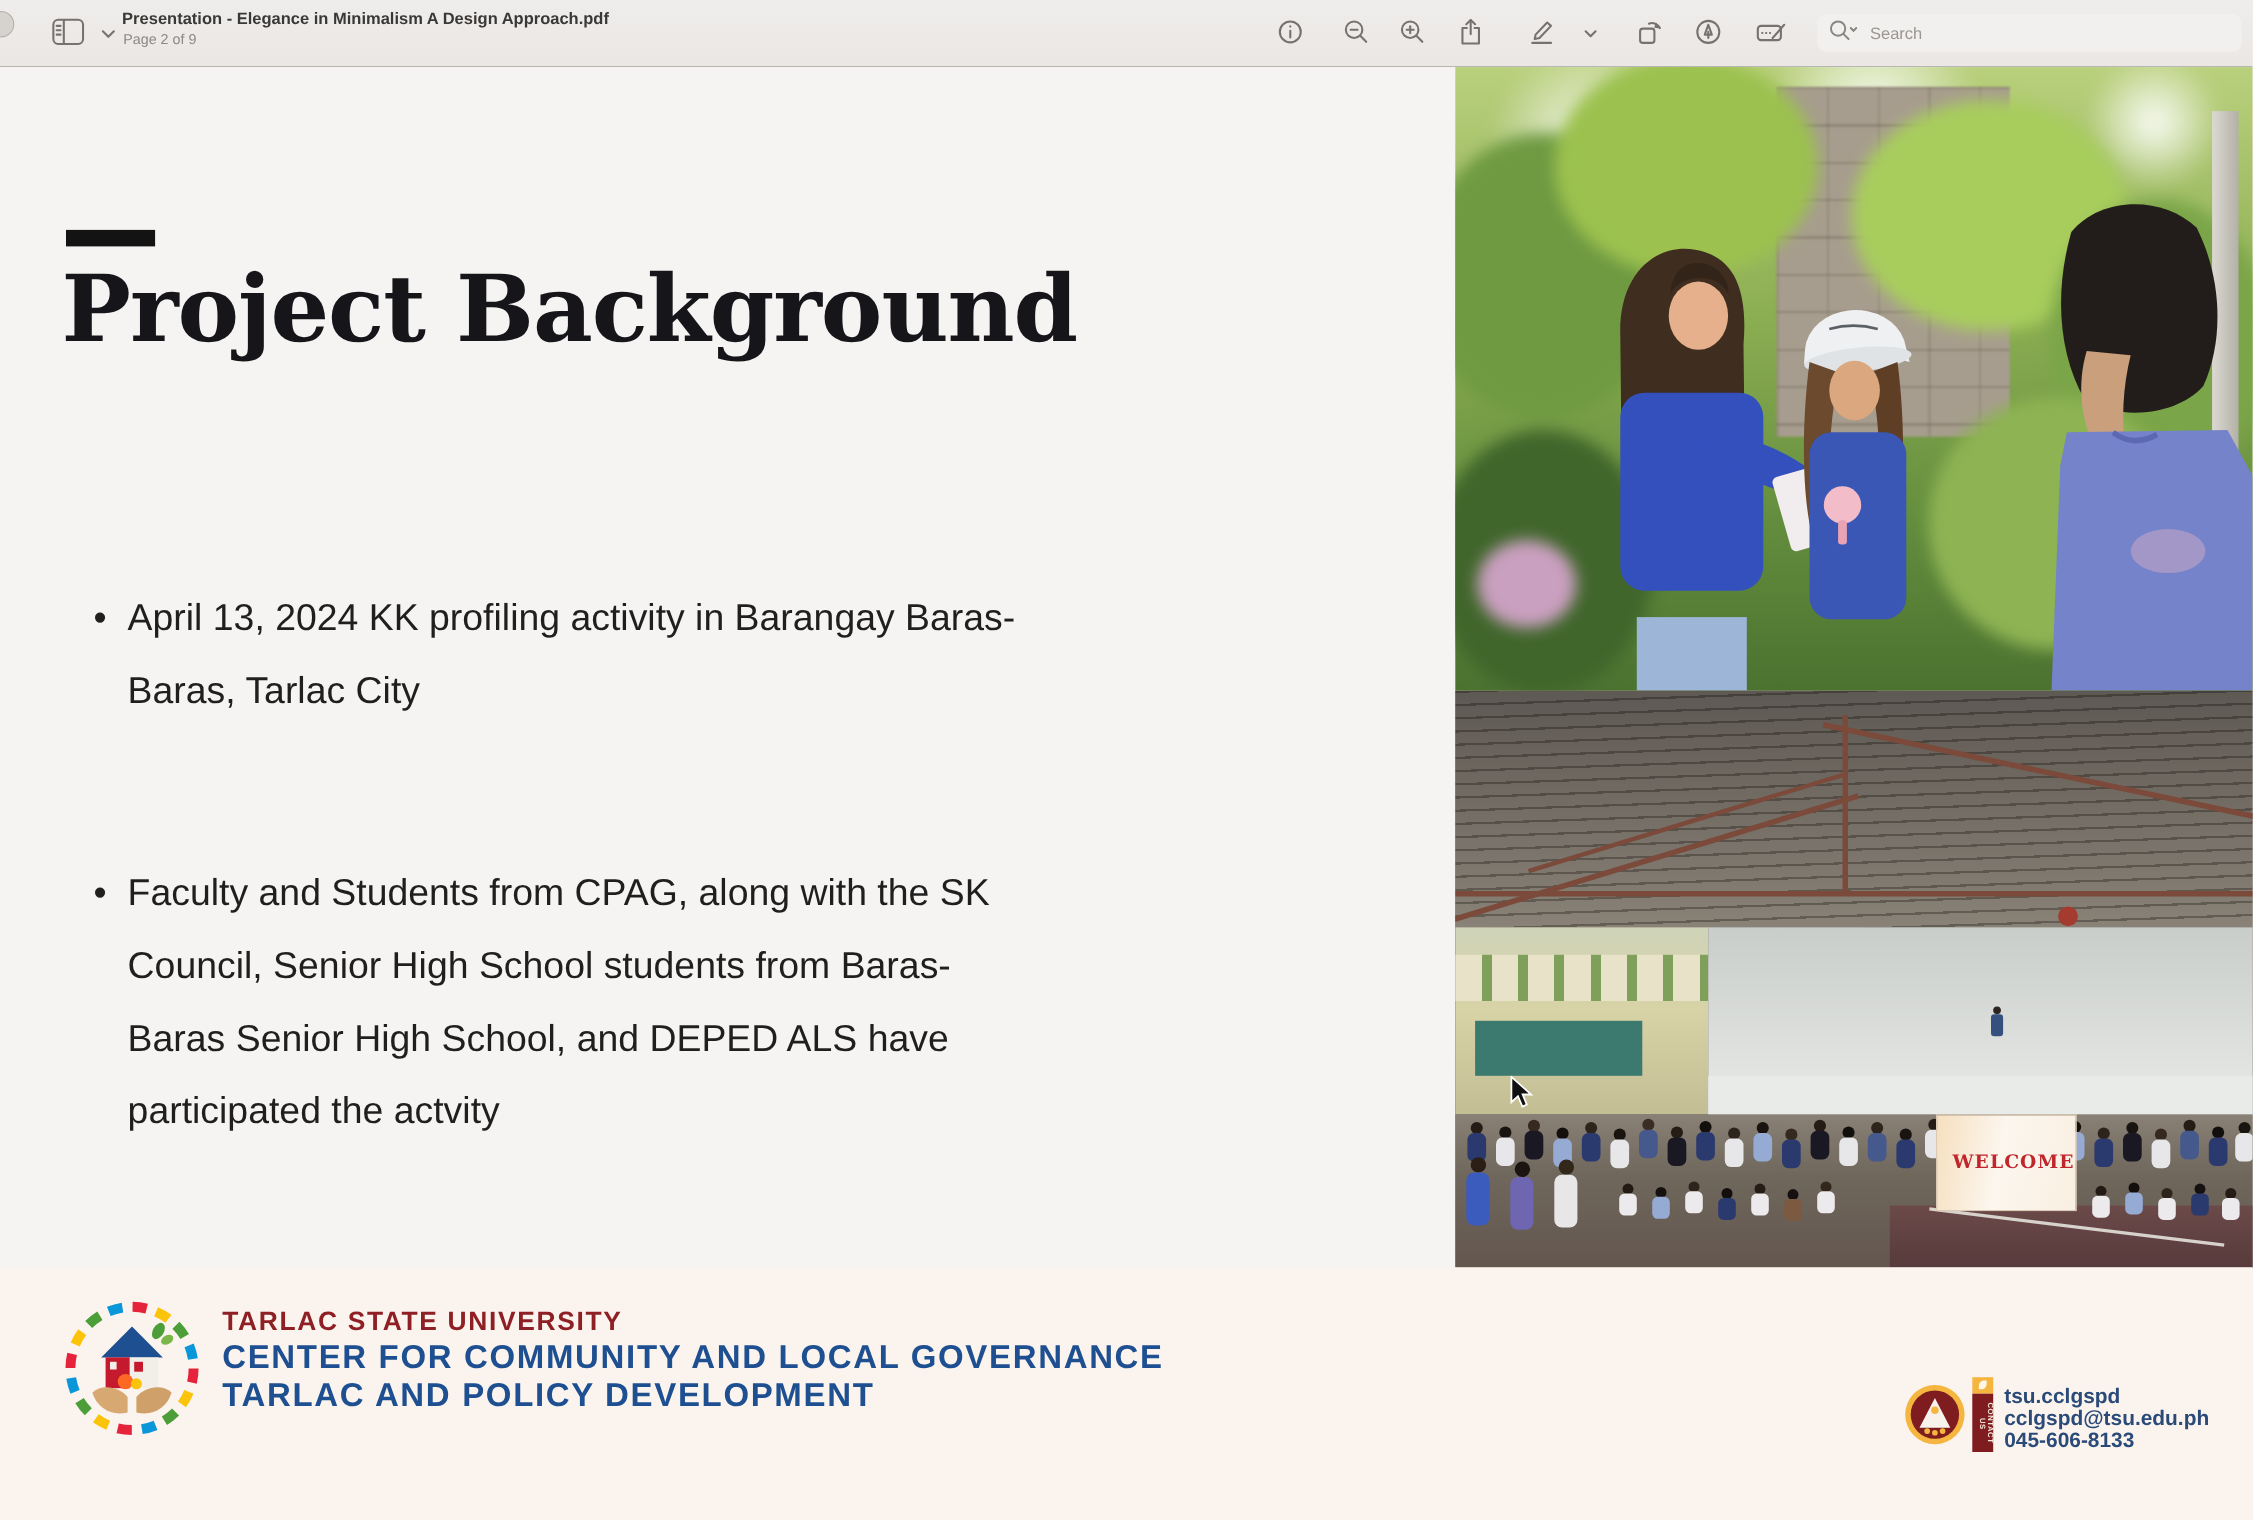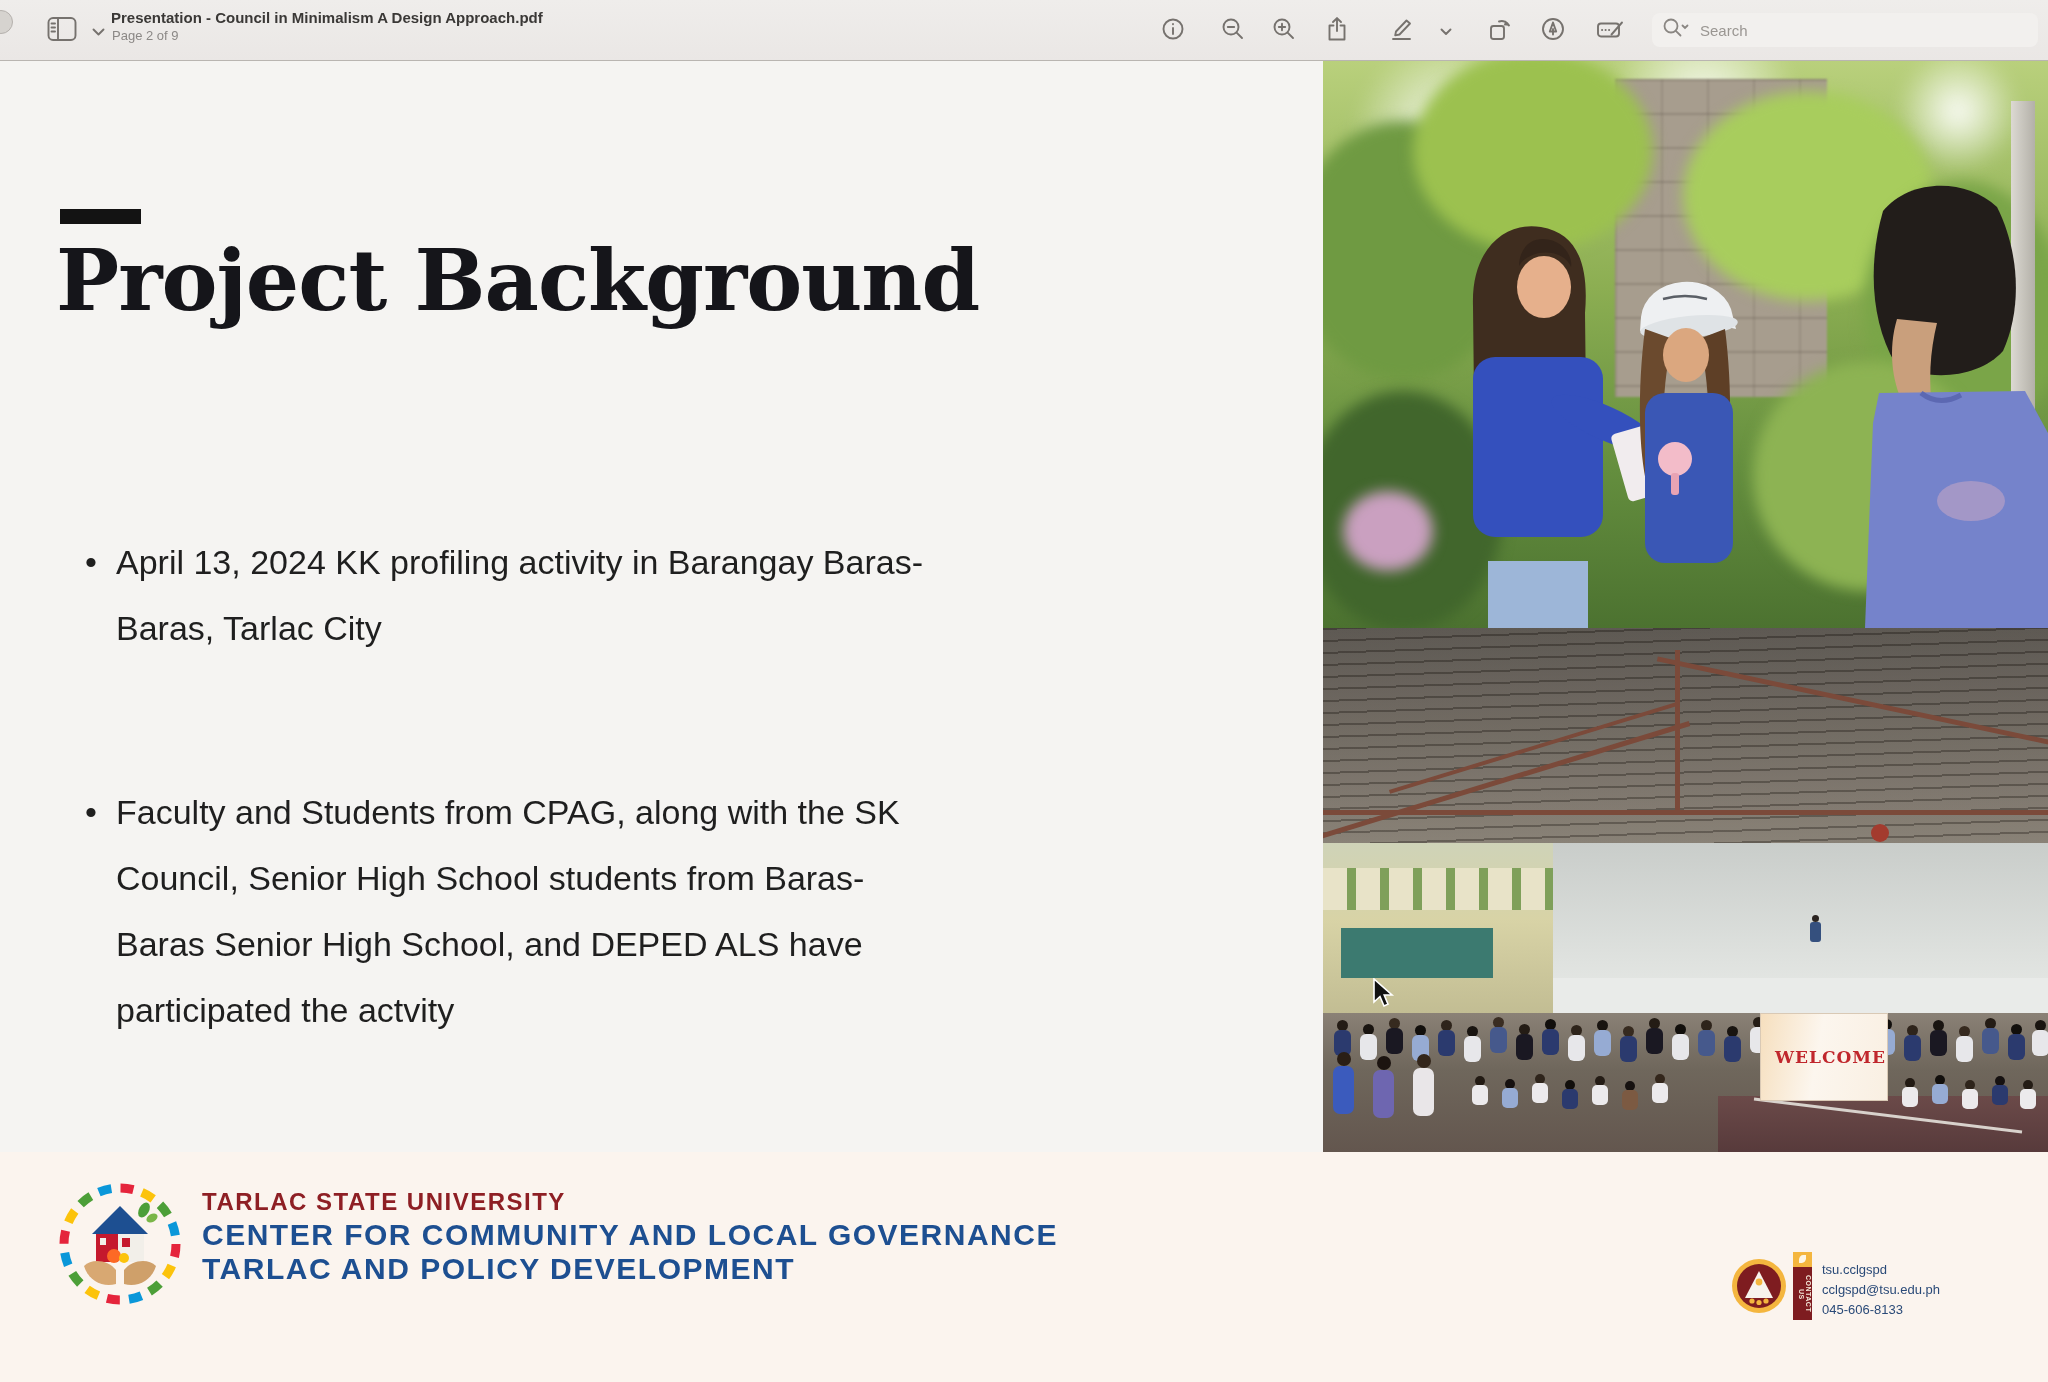--- a/index.html
+++ b/index.html
@@ -73,21 +73,21 @@
   .uni-name{position:absolute;left:202px;top:36px;font-size:24px;font-weight:bold;letter-spacing:1.5px;color:#8e1f24;}
   .center-line1{position:absolute;left:202px;top:66px;font-size:30px;font-weight:bold;letter-spacing:1.5px;color:#1d4f91;text-align:right;}
   .center-line2{position:absolute;left:202px;top:100px;font-size:30px;font-weight:bold;letter-spacing:1.5px;color:#1d4f91;}
   .seal{position:absolute;left:1731px;top:106px;width:56px;height:56px;}
   .ribbon{position:absolute;left:1793px;top:100px;width:19px;height:68px;}
   .ribbon-top{position:absolute;left:0;top:0;width:19px;height:15px;background:#f4b63f;}
   .ribbon-leaf{position:absolute;left:6px;top:3px;width:7px;height:8px;border-radius:60% 0 60% 0;background:#fdf6e6;}
   .ribbon-body{position:absolute;left:0;top:15px;width:19px;height:53px;background:#7e1c20;}
   .ribbon-label{position:absolute;left:0;top:17px;width:19px;height:50px;writing-mode:vertical-rl;
     font-size:7px;font-weight:bold;letter-spacing:.5px;color:#f3e7d8;text-align:center;}
-  .contact-lines{position:absolute;left:1822px;top:108px;font-size:13px;font-weight:normal;color:#2a4a78;line-height:20px;}
+  .contact-lines{position:absolute;left:1822px;top:108px;font-size:19px;font-weight:bold;color:#2a4a78;line-height:20px;}
 
   
   .cursor{position:absolute;left:1372px;top:978px;z-index:60;}
 </style>
 </head>
 <body>
 
 <div class="screen">
 
   <div class="toolbar">
@@ -105,21 +105,21 @@
       </span>
     </div>
     <div class="tb-btn" style="left:88px;width:20px">
       <span>
         <svg width="13" height="8" viewBox="0 0 13 8">
             <path d="M1.5 1.5 L6.5 6.5 L11.5 1.5"></path>
           </svg>
       </span>
     </div>
 
-    <div class="doc-title">Presentation - Council in Minimalism A Design Approach.pdf</div>
+    <div class="doc-title">Presentation - Elegance in Minimalism A Design Approach.pdf</div>
     <div class="doc-page">Page 2 of 9</div>
 
     <div class="tb-btn" style="left:1158px">
       <span>
         <svg width="24" height="24" viewBox="0 0 24 24">
             <circle cx="12" cy="12" r="9.5"></circle>
             <line x1="12" y1="11" x2="12" y2="17"></line>
             <line x1="12" y1="7" x2="12" y2="7.2"></line>
           </svg>
       </span>

